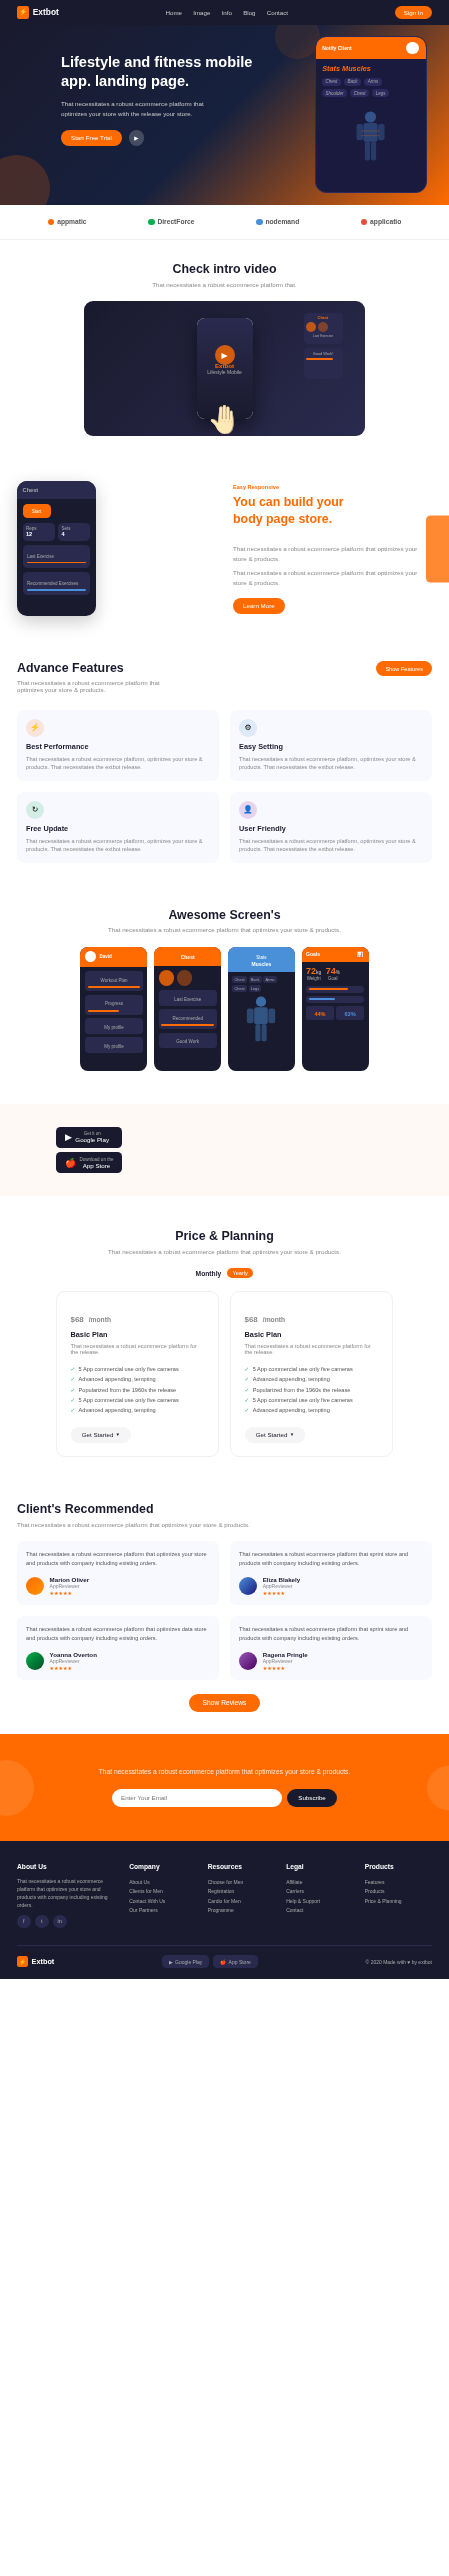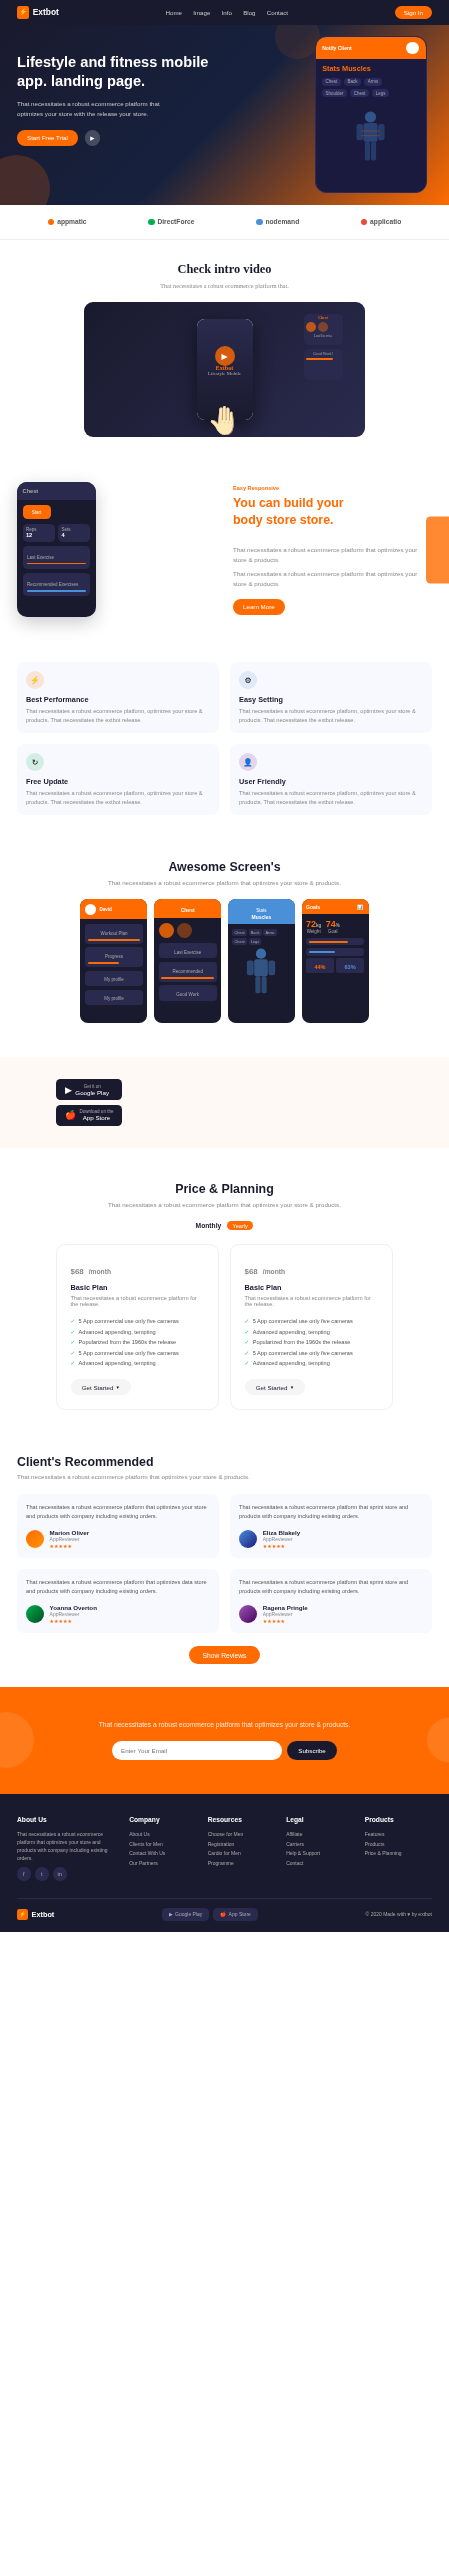--- a/index.html
+++ b/index.html
@@ -22,21 +22,21 @@
     .sign-in-btn { background: #ff6b00; color: white; border: none; padding: 3.4px 9px; border-radius: 11.2px; font-size: 6.2px; cursor: pointer; }
 
     
     .hero {
       background: linear-gradient(135deg, #1a1a2e 0%, #16213e 50%, #ff6b00 100%);
       padding: 28px 17px 34px;
       position: relative;
       overflow: hidden;
       min-height: 180px;
     }
-    .hero-content { max-width: 213px; }
+    .hero-content { max-width: 213px; margin-left: 44px; }
     .hero h1 { color: white; font-size: 14.6px; font-weight: 800; line-height: 1.3; margin-bottom: 7.9px; }
     .hero p { color: #ccc; font-size: 6.2px; line-height: 1.6; margin-bottom: 11.2px; max-width: 168px; }
     .hero-btns { display: flex; align-items: center; gap: 6.7px; }
     .hero-btn-primary { background: #ff6b00; color: white; border: none; padding: 4.5px 10px; border-radius: 11.2px; font-size: 6.2px; cursor: pointer; }
     .hero-btn-secondary { width: 15.7px; height: 15.7px; background: rgba(255,255,255,0.2); border-radius: 50%; display: flex; align-items: center; justify-content: center; color: white; font-size: 5.6px; cursor: pointer; }
     .hero-phone {
       position: absolute;
       right: 22.5px;
       top: 11.2px;
       width: 112px;
@@ -44,41 +44,41 @@
       background: #1a1a3e;
       border-radius: 11.2px;
       border: 1.1px solid #2a2a5e;
       overflow: hidden;
       display: flex;
       flex-direction: column;
     }
     .phone-header { background: #ff6b00; padding: 4.5px 6.7px; display: flex; justify-content: space-between; align-items: center; }
     .phone-header span { color: white; font-size: 5px; font-weight: 700; }
     .phone-avatar { width: 12.4px; height: 12.4px; background: #fff; border-radius: 50%; }
-    .phone-stats { padding: 5.6px 6.7px; }
+    .phone-stats { padding: 5.6px 6.7px; font-style: italic; }
     .phone-stats h3 { color: white; font-size: 7.3px; font-weight: 700; margin-bottom: 4.5px; }
     .phone-stats h3 span { color: #ff6b00; }
     .stat-row { display: flex; gap: 3.4px; margin-bottom: 2.8px; flex-wrap: wrap; }
     .stat-tag { background: #2a2a5e; color: #aaa; font-size: 4.5px; padding: 1.7px 3.4px; border-radius: 4.5px; }
     .body-figure { text-align: center; margin-top: 4.5px; }
     .body-svg { width: 45px; height: 56px; opacity: 0.7; }
     .orange-circle-1 { position: absolute; bottom: -17px; left: -17px; width: 67px; height: 67px; background: rgba(255,107,0,0.2); border-radius: 50%; }
     .orange-circle-2 { position: absolute; top: -11.2px; right: 129px; width: 45px; height: 45px; background: rgba(255,107,0,0.1); border-radius: 50%; }
 
     
     .partners { padding: 13.5px 17px; display: flex; align-items: center; justify-content: space-around; border-bottom: 0.6px solid #f0f0f0; }
     .partner-logo { color: #555; font-size: 6.7px; font-weight: 700; display: flex; align-items: center; gap: 2.8px; }
     .partner-logo .dot { width: 6.7px; height: 6.7px; border-radius: 50%; }
     .dot-orange { background: #ff6b00; }
     .dot-green { background: #00b050; }
     .dot-blue { background: #4a90d9; }
     .dot-red { background: #e74c3c; }
 
     
-    .video-section { padding: 22.5px 17px; text-align: center; font-family: Liberation Serif, serif; }
+    .video-section { padding: 22.5px 17px; text-align: center; }
     .section-title { font-size: 12.4px; font-weight: 700; color: #1a1a2e; margin-bottom: 4.5px; }
     .section-sub { font-size: 6.2px; color: #888; margin-bottom: 13.5px; }
     .video-thumb {
       width: 100%;
       max-width: 281px;
       height: 135px;
       background: linear-gradient(135deg, #1a1a2e, #2a2a4e);
       border-radius: 9px;
       margin: 0 auto;
       position: relative;
@@ -383,30 +383,39 @@
           <span style="color:#aaa;font-size:4.5px">Recommended Exercises</span>
           <div style="height:1.7px;background:#4a90d9;border-radius:1.1px;margin-top:2.2px"></div>
         </div>
       </div>
     </div>
   </div>
   <div class="body-build-right">
     <div class="badge-tag">Easy Responsive</div>
     <h2>
       <span>You can build your</span><br>
-      <span>body store </span><span style="color:#ff6b00">store.</span>
+      <span>body page </span><span style="color:#ff6b00">store.</span>
     </h2>
     <p>That necessitates a robust ecommerce platform that optimizes your store &amp; products.</p>
     <p>That necessitates a robust ecommerce platform that optimizes your store &amp; products.</p>
     <button class="learn-more-btn">Learn More</button>
   </div>
   <div class="orange-shape-right"></div>
 </section>
 
 <section class="advance-features">
+  <div class="advance-header">
+    <div class="advance-header-left">
+      <h2>Advance Features</h2>
+      <p>That necessitates a robust ecommerce platform that optimizes your store &amp; products.</p>
+    </div>
+    <div class="advance-header-right">
+      <button>Show Features</button>
+    </div>
+  </div>
   <div class="features-grid">
     <div class="feature-card">
       <div class="feature-icon icon-orange">⚡</div>
       <h4>Best Performance</h4>
       <p>That necessitates a robust ecommerce platform, optimizes your store &amp; products. That necessitates the extbot release.</p>
     </div>
     <div class="feature-card">
       <div class="feature-icon icon-blue">⚙</div>
       <h4>Easy Setting</h4>
       <p>That necessitates a robust ecommerce platform, optimizes your store &amp; products. That necessitates the extbot release.</p>

